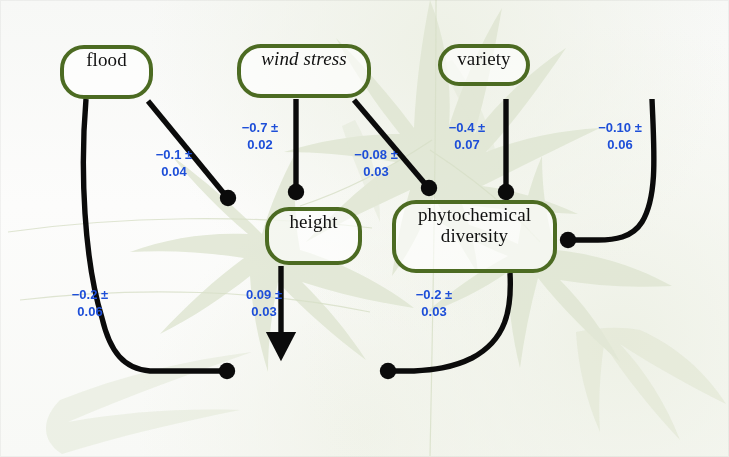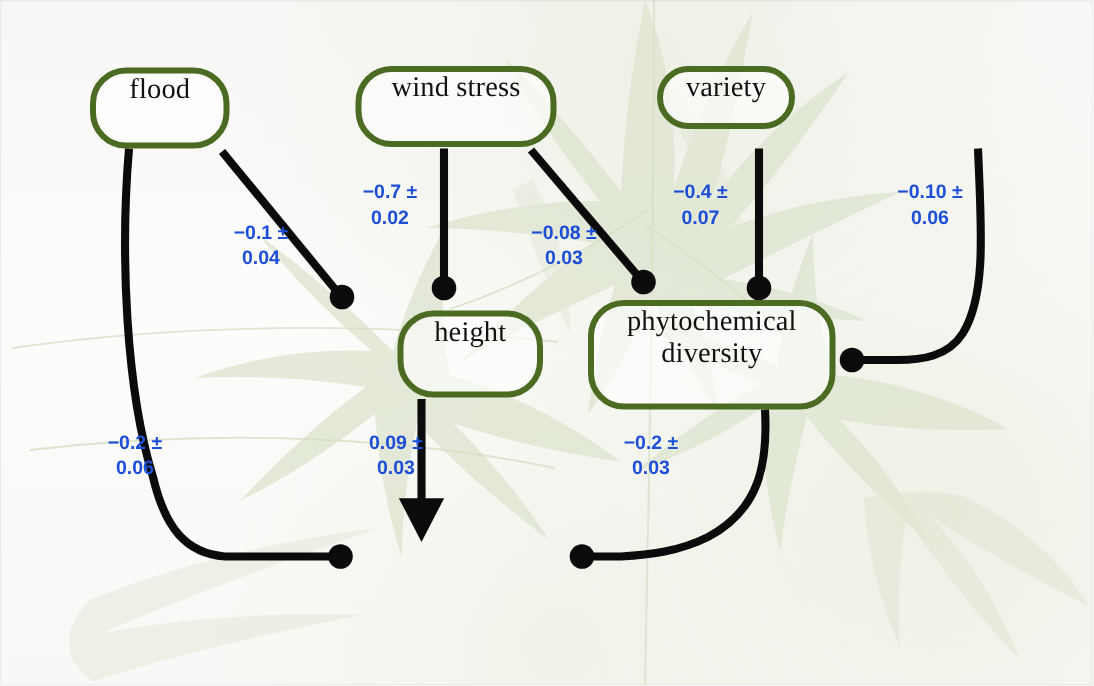--- a/index.html
+++ b/index.html
@@ -120,21 +120,21 @@
       <circle cx="506" cy="192" r="8.2"></circle>
       <circle cx="568" cy="240" r="8.2"></circle>
       <circle cx="227" cy="371" r="8.2"></circle>
       <circle cx="388" cy="371" r="8.2"></circle>
     </g>
   </svg>
 
   <div class="node" style="left:60px;  top:45px;  width:93px;  height:54px;">
     <span>flood</span>
   </div>
-  <div class="node" style="left:237px; top:44px;  width:134px; height:54px;">
+  <div class="node" style="left:237px; top:44px;  width:134px; height:54px;font-style:italic;">
     <span>wind stress</span>
   </div>
   <div class="node" style="left:438px; top:44px;  width:92px;  height:42px;">
     <span>variety</span>
   </div>
   <div class="node" style="left:232px; top:207px; width:97px;  height:58px;margin-left:33px;">
     <span>height</span>
   </div>
   <div class="node" style="left:392px; top:200px; width:165px; height:73px;">
     <span>phytochemical

